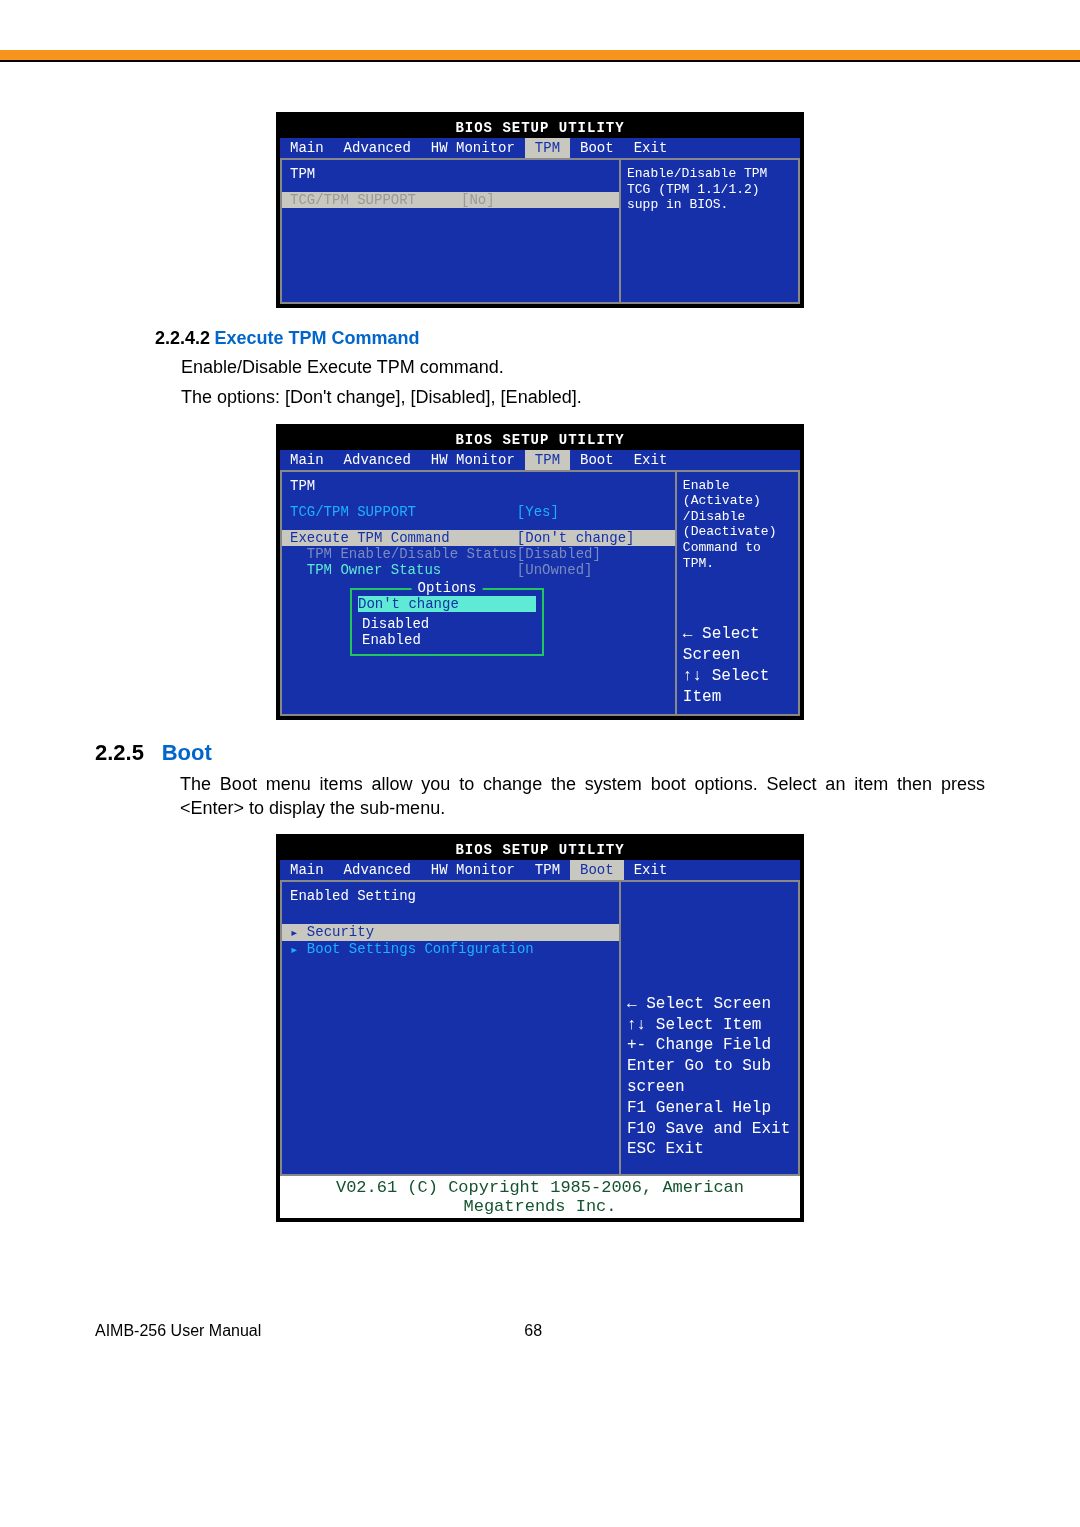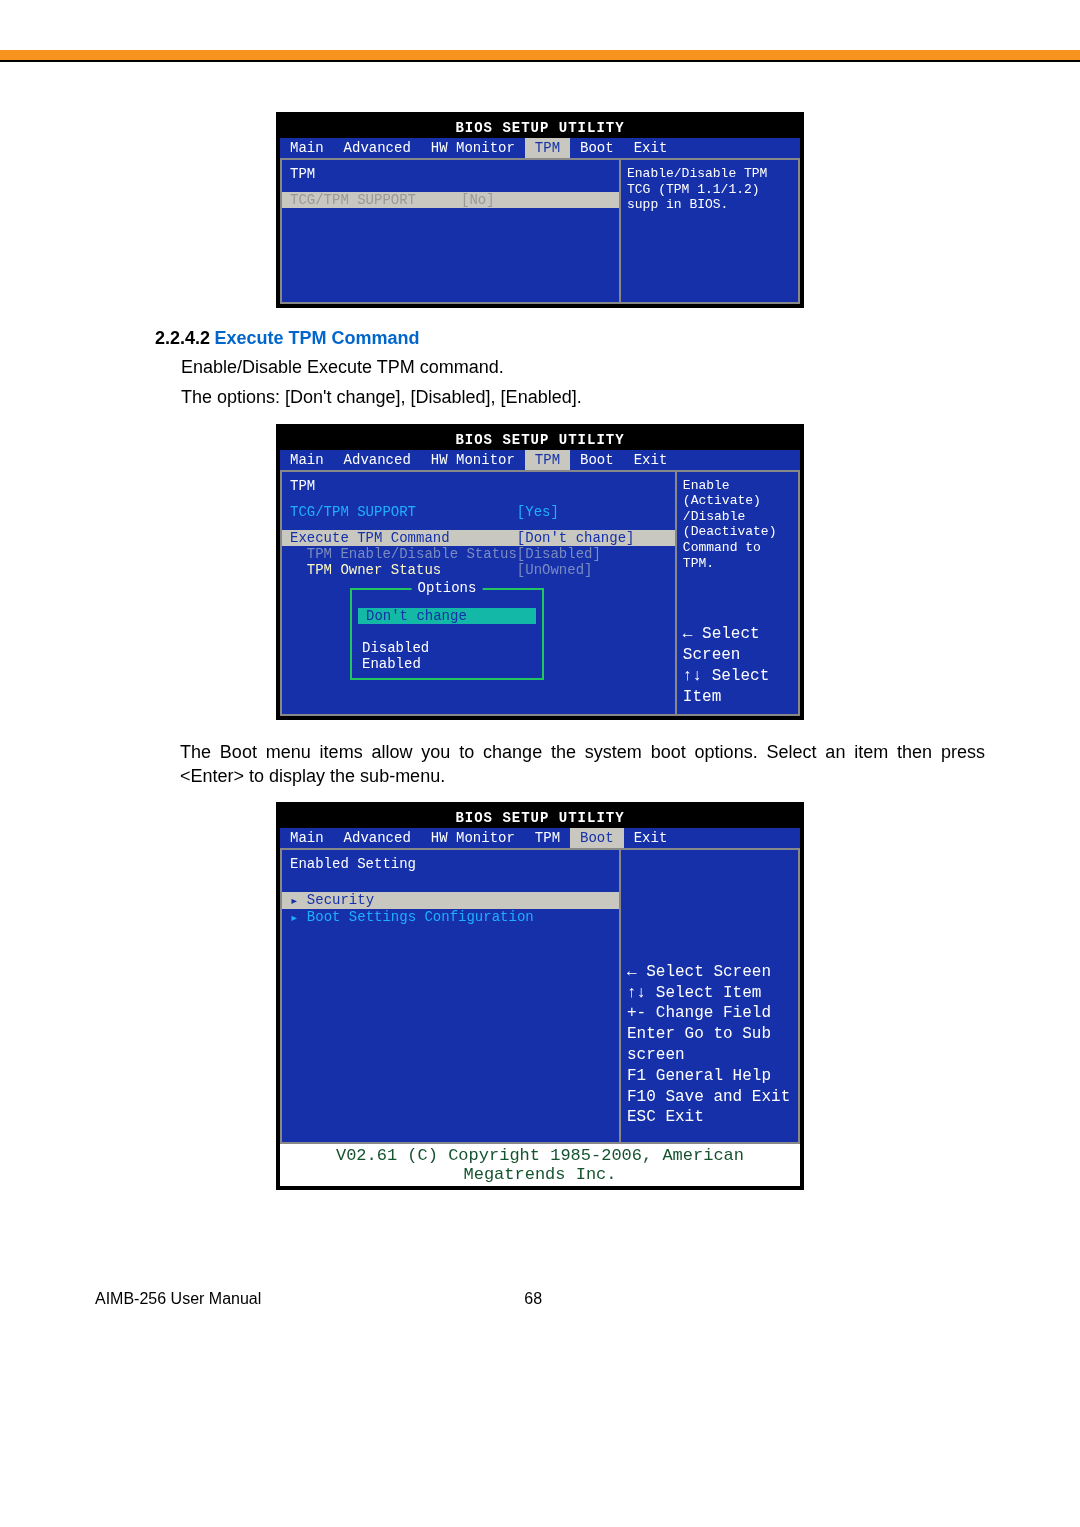--- a/index.html
+++ b/index.html
@@ -87,21 +87,21 @@
   .opt-title {
     position: absolute;
     top: -10px;
     left: 50%;
     transform: translateX(-50%);
     background: #1530a8;
     padding: 0 6px;
     color: #fff;
   }
   .opt-item { color: #fff; }
-  .opt-item.sel { background: #14b8a6; color: #1530a8; padding: 0 8px; margin: 16px -4px; }
+  .opt-item.sel { background: #5eead4; color: #1530a8; padding: 0 0; margin: 4px -4px; }
   .help-nav { color:#fff; font-size:16px; line-height:1.3; }
   .copyright {
     background:#fff;
     color:#14532d;
     text-align:center;
     font-family:'Courier New', monospace;
     font-size:17px;
     padding:2px 0;
   }
   .section-num {
@@ -200,41 +200,46 @@
           <div style="height:10px;"></div>
           <div class="bios-row bios-row-sel">
             <span style="flex:1;color:#1530a8;">Execute TPM Command</span>
             <span style="width:150px;color:#1530a8;">[Don't change]</span>
           </div>
           <div class="bios-row">
             <span style="flex:1;color:#7b8bbf;">  TPM Enable/Disable Status</span>
             <span style="width:150px;color:#7b8bbf;">[Disabled]</span>
           </div>
           <div class="bios-row">
-            <span style="flex:1;color:#fef9c3;">  TPM Owner Status</span>
+            <span style="flex:1;color:#5eead4;">  TPM Owner Status</span>
             <span style="width:150px;color:#7b8bbf;">[UnOwned]</span>
           </div>
           <div class="opt-box">
             <span class="opt-title">Options</span>
             <div class="opt-item sel">Don't change</div>
             <div class="opt-item">Disabled</div>
             <div class="opt-item">Enabled</div>
           </div>
         </div>
         <div class="bios-right" style="display:flex;flex-direction:column;justify-content:space-between;">
           <div>Enable (Activate) /Disable (Deactivate) Command to TPM.</div>
           <div class="help-nav">
             <div>← Select Screen</div>
             <div>↑↓ Select Item</div>
           </div>
         </div>
       </div>
     </div>
   </div>
 
+  <div style="margin-top:16px; margin-bottom:6px;">
+    <span class="subsection-num">2.2.5</span>
+    <span>&nbsp;&nbsp;</span>
+    <span class="subsection-title">Boot</span>
+  </div>
   <div class="indent" style="margin-left:85px;">
     <div class="body-text" style="text-align:justify;">The Boot menu items allow you to change the system boot options. Select an item then press &lt;Enter&gt; to display the sub-menu.</div>
   </div>
 
   <div class="bios-screenshot">
     <div class="bios-inner">
       <div class="bios-title">BIOS SETUP UTILITY</div>
       <div class="bios-menu">
         <span>Main</span>
         <span>Advanced</span>

